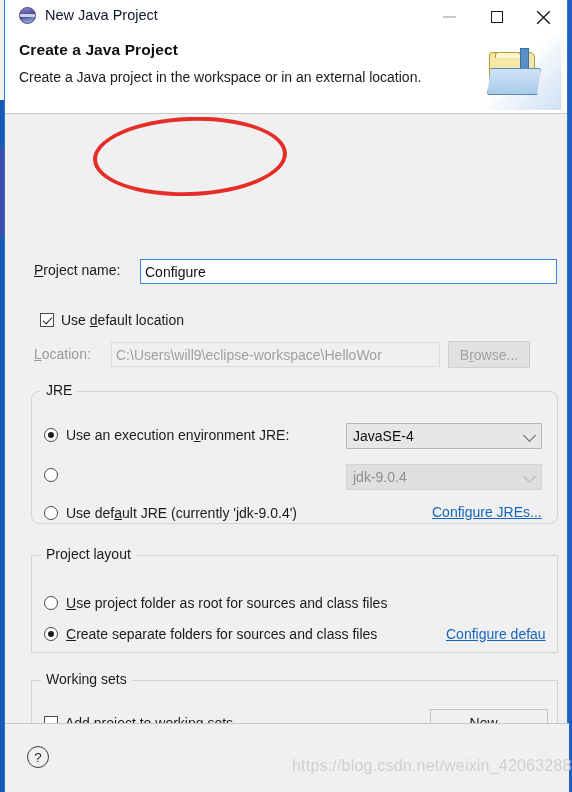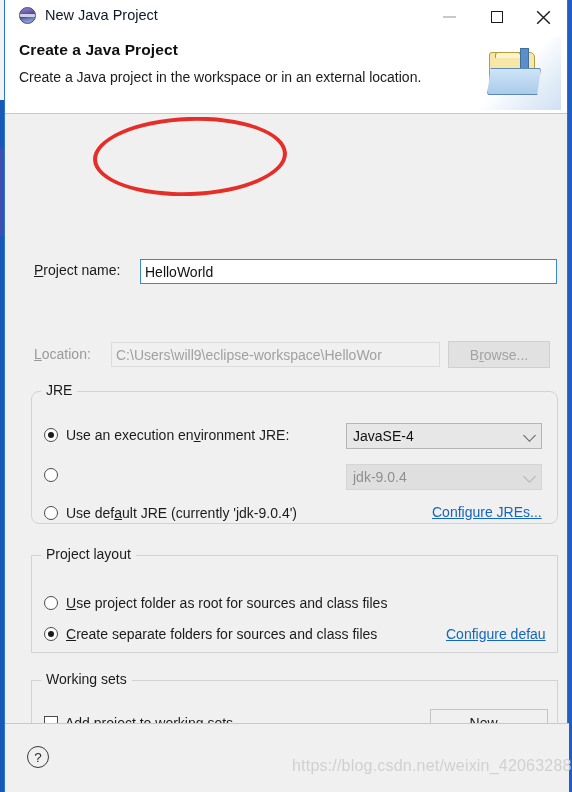--- a/index.html
+++ b/index.html
@@ -167,28 +167,32 @@
           <div class="front"></div>
         </div>
       </div>
     </div>
 
     <div class="body">
 
       <div class="row" style="left:29px;top:148px;">
         <span class="lbl"><span class="u">P</span>roject name:</span>
       </div>
-      <div class="textfield" style="position:absolute;left:135px;top:145px;width:417px;height:25px;">HelloWorld</div>
-
+      <div class="textfield" style="position:absolute;left:135px;top:145px;width:417px;height:25px;">Configure</div>
+
+      <div class="row" style="left:35px;top:198px;">
+        <span class="cbox checked"></span>
+        <span class="lbl">Use <span class="u">d</span>efault location</span>
+      </div>
 
       <div class="row" style="left:29px;top:232px;">
         <span class="lbl dim"><span class="u">L</span>ocation:</span>
       </div>
       <div class="textfield disabled" style="position:absolute;left:106px;top:228px;width:329px;height:25px;">C:\Users\will9\eclipse-workspace\HelloWor</div>
-      <div class="btn disabled" style="position:absolute;left:443px;top:227px;width:102px;height:27px;">
+      <div class="btn disabled" style="position:absolute;left:443px;top:227px;width:82px;height:27px;">
         <span>B<span class="u">r</span>owse...</span>
       </div>
 
       <div class="group" style="left:26px;top:277px;width:527px;height:133px;border-radius:8px;">
         <span class="group-title">JRE</span>
       </div>
 
       <div class="row" style="left:39px;top:313px;">
         <span class="radio on"></span>
         <span class="lbl">Use an execution en<span class="u">v</span>ironment JRE:</span>

